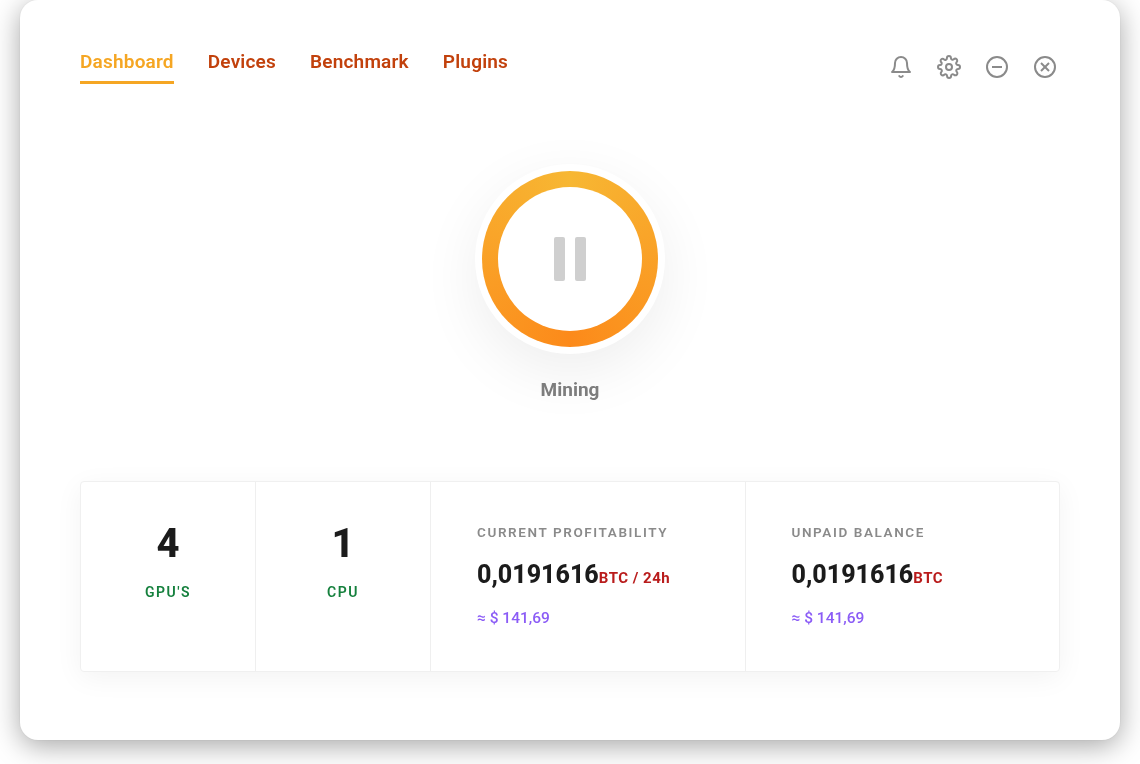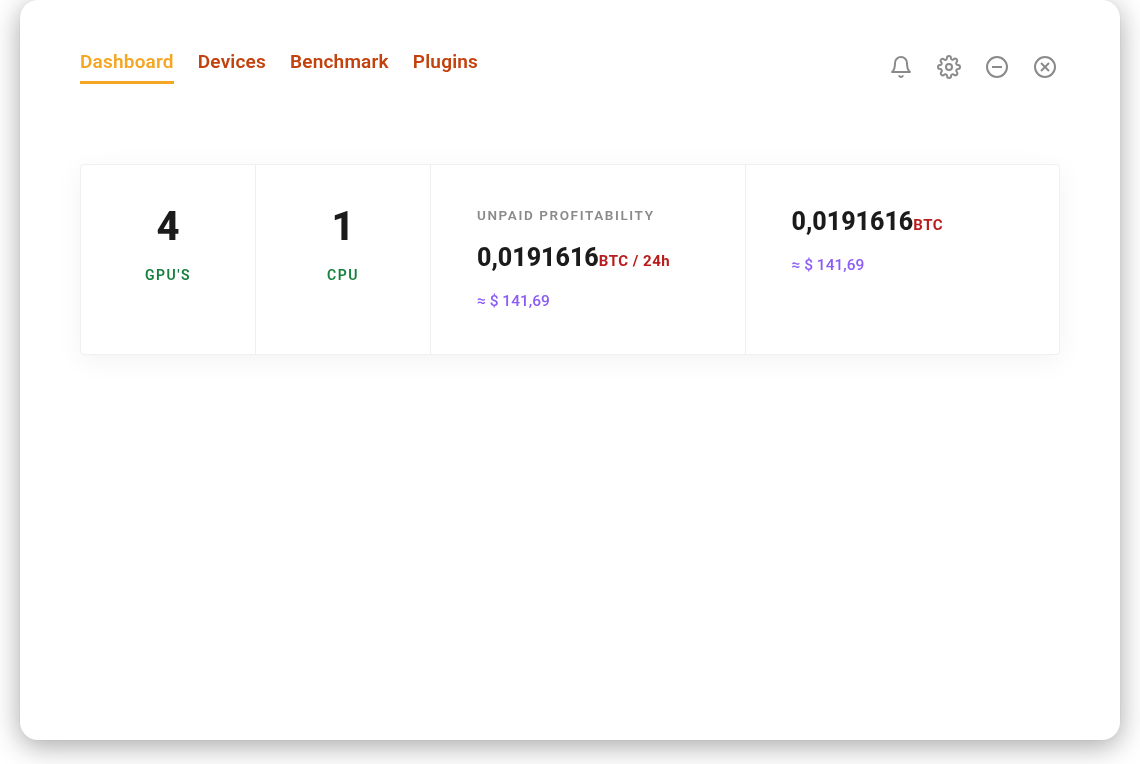--- a/index.html
+++ b/index.html
@@ -22,21 +22,21 @@
     position: relative;
   }
   .topbar {
     display: flex;
     align-items: center;
     justify-content: space-between;
     padding: 50px 60px 0 60px;
   }
   .nav {
     display: flex;
-    gap: 24px;
+    gap: 34px;
     align-items: center;
   }
   .nav-item {
     font-size: 19px;
     font-weight: 600;
     color: #c2410c;
     cursor: pointer;
     padding-bottom: 8px;
     border-bottom: 3px solid transparent;
     letter-spacing: 0.2px;
@@ -207,43 +207,57 @@
         <div class="tb-btn" title="Close">
           <svg width="24" height="24" viewBox="0 0 24 24" fill="none" stroke="currentColor" stroke-width="2">
             <circle cx="12" cy="12" r="10"></circle>
             <line x1="8" y1="8" x2="16" y2="16"></line>
             <line x1="16" y1="8" x2="8" y2="16"></line>
           </svg>
         </div>
       </div>
     </div>
 
+    <div class="hero">
+      <div class="pause-outer">
+        <div class="pause-ring">
+          <div class="pause-inner">
+            <div class="pause-bars">
+              <div class="pause-bar"></div>
+              <div class="pause-bar"></div>
+            </div>
+          </div>
+        </div>
+      </div>
+      <div class="status-label">Mining</div>
+    </div>
 
     <div class="stats">
 
       <div class="stat-cell cell-small">
         <div class="big-num">4</div>
         <div class="sub-label">GPU'S</div>
       </div>
 
       <div class="stat-cell cell-small">
         <div class="big-num">1</div>
         <div class="sub-label">CPU</div>
       </div>
 
       <div class="stat-cell cell-wide">
-        <div class="kicker">UNPAID PROFITABILITY</div>
+        <div class="kicker">CURRENT PROFITABILITY</div>
         <div class="value-row">
           <span class="value-main">0,0191616</span>
           <span class="value-unit">BTC  / 24h</span>
         </div>
         <div class="usd-row">≈ $ 141,69</div>
       </div>
 
       <div class="stat-cell cell-wide">
+        <div class="kicker">UNPAID BALANCE</div>
         <div class="value-row">
           <span class="value-main">0,0191616</span>
           <span class="value-unit">BTC</span>
         </div>
         <div class="usd-row">≈ $ 141,69</div>
       </div>
 
     </div>
 
   </div>

